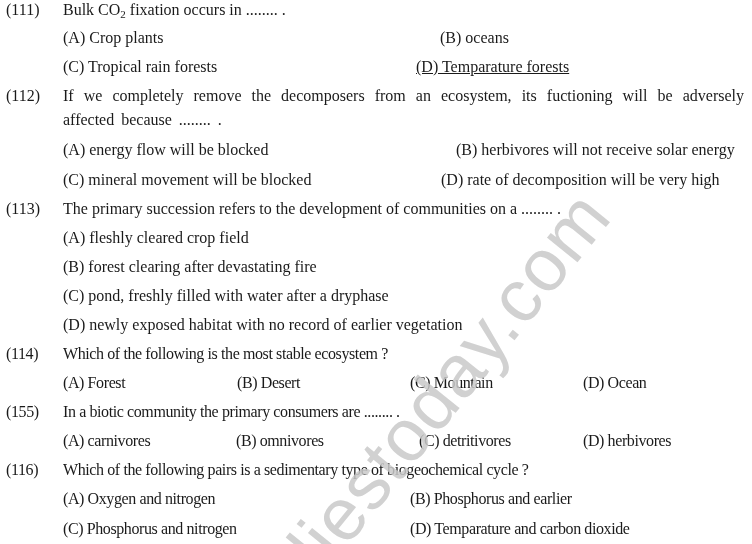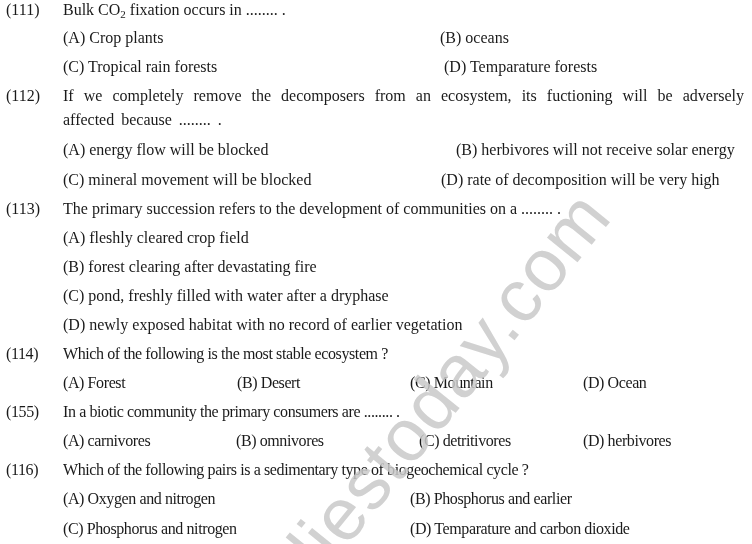--- a/index.html
+++ b/index.html
@@ -33,21 +33,21 @@
     <div class="line" style="top:0px;">
       <span class="num">(111)</span>
       <span class="qtext"><span>Bulk CO</span><sub>2</sub><span> fixation occurs in ........ .</span></span>
     </div>
     <div class="line" style="top:28px;">
       <span class="opt" style="left:63px;">(A) Crop plants</span>
       <span class="opt" style="left:440px;">(B)  oceans</span>
     </div>
     <div class="line" style="top:57px;">
       <span class="opt" style="left:63px;">(C) Tropical rain forests</span>
-      <span class="opt" style="left:444px;">(D)  Temparature  forests</span>
+      <span class="opt" style="left:416px;text-decoration:underline;">(D)  Temparature  forests</span>
     </div>
   </div>
 
   <div>
     <div class="line" style="top:86px;">
       <span class="num">(112)</span>
       <span class="qtext justify">If we completely remove the decomposers from an ecosystem, its fuctioning will be adversely</span>
     </div>
     <div class="line" style="top:110px;">
       <span class="qtext" style="word-spacing:3px;">affected  because  ........ .</span>

